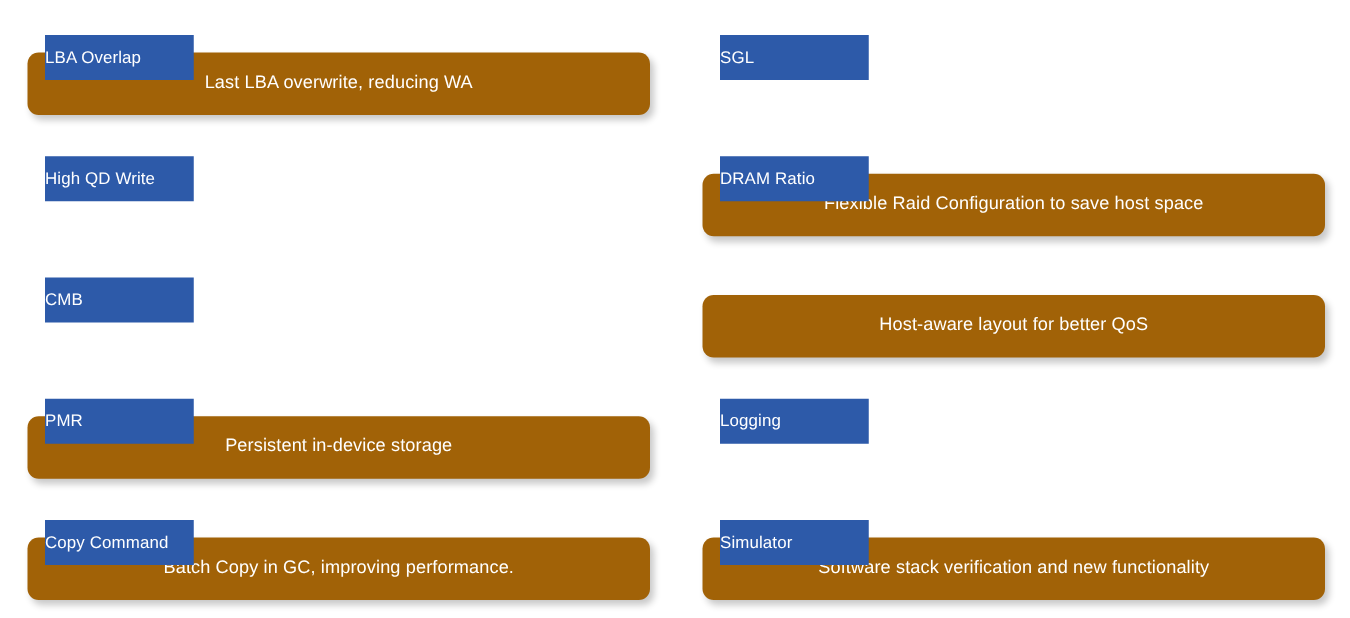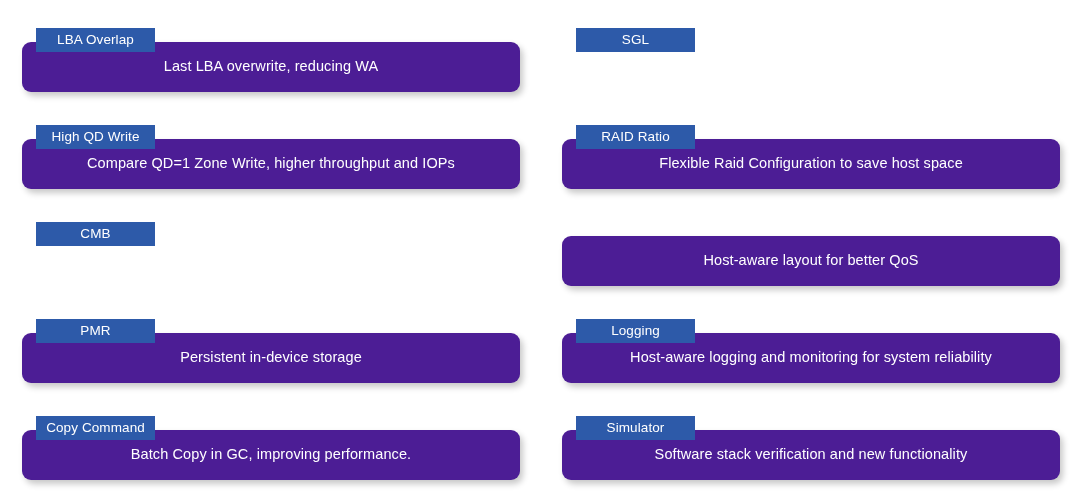--- a/index.html
+++ b/index.html
@@ -39,21 +39,21 @@
   .card-unit.row-3 { top: 319px; }
   .card-unit.row-4 { top: 416px; }
 
   
   .card-body {
     position: absolute;
     left: 0;
     top: 14px;
     width: 498px;
     height: 50px;
-    background: #4c1d95;
+    background: #a16207;
     border-radius: 9px;
     box-shadow: 3px 4px 6px rgba(0,0,0,0.22);
     box-sizing: border-box;
   }
 
   .card-desc {
     position: absolute;
     left: 0;
     right: 0;
     top: 0;
@@ -71,25 +71,24 @@
     text-align: center;
     white-space: nowrap;
   }
 
   
   .card-tab {
     position: absolute;
     left: 14px;
     top: 0;
     width: 119px;
-    height: 24px;
+    height: 36px;
     background: #2d5aa9;
     display: flex;
     align-items: center;
-    justify-content: center;
     box-sizing: border-box;
     z-index: 3;
   }
   .card-tab-label {
     color: #ffffff;
     font-size: 13.5px;
     font-weight: 400;
     line-height: 1;
     letter-spacing: 0.1px;
     white-space: nowrap;
@@ -158,23 +157,20 @@
   <div class="card-unit col-left row-0">
     <div class="card-body">
       <div class="card-desc">Last LBA overwrite, reducing WA</div>
     </div>
     <div class="card-tab">
       <span class="card-tab-label">LBA Overlap</span>
     </div>
   </div>
 
   <div class="card-unit col-left row-1">
-    <div class="card-body">
-      <div class="card-desc">Compare QD=1 Zone Write, higher throughput and IOPs</div>
-    </div>
     <div class="card-tab">
       <span class="card-tab-label">High QD Write</span>
     </div>
   </div>
 
   <div class="card-unit col-left row-2">
     <div class="card-tab">
       <span class="card-tab-label">CMB</span>
     </div>
   </div>
@@ -201,34 +197,31 @@
     <div class="card-tab">
       <span class="card-tab-label">SGL</span>
     </div>
   </div>
 
   <div class="card-unit col-right row-1">
     <div class="card-body">
       <div class="card-desc">Flexible Raid Configuration to save host space</div>
     </div>
     <div class="card-tab">
-      <span class="card-tab-label">RAID Ratio</span>
+      <span class="card-tab-label">DRAM Ratio</span>
     </div>
   </div>
 
   <div class="card-unit col-right row-2">
     <div class="card-body">
       <div class="card-desc">Host-aware layout for better QoS</div>
     </div>
   </div>
 
   <div class="card-unit col-right row-3">
-    <div class="card-body">
-      <div class="card-desc">Host-aware logging and monitoring for system reliability</div>
-    </div>
     <div class="card-tab">
       <span class="card-tab-label">Logging</span>
     </div>
   </div>
 
   <div class="card-unit col-right row-4">
     <div class="card-body">
       <div class="card-desc">Software stack verification and new functionality</div>
     </div>
     <div class="card-tab">

